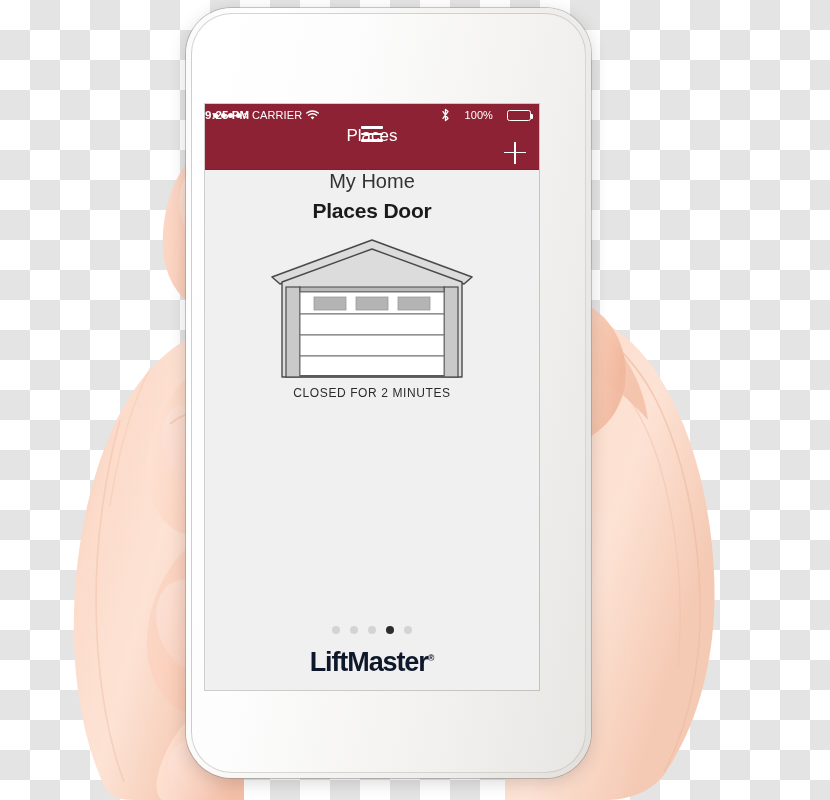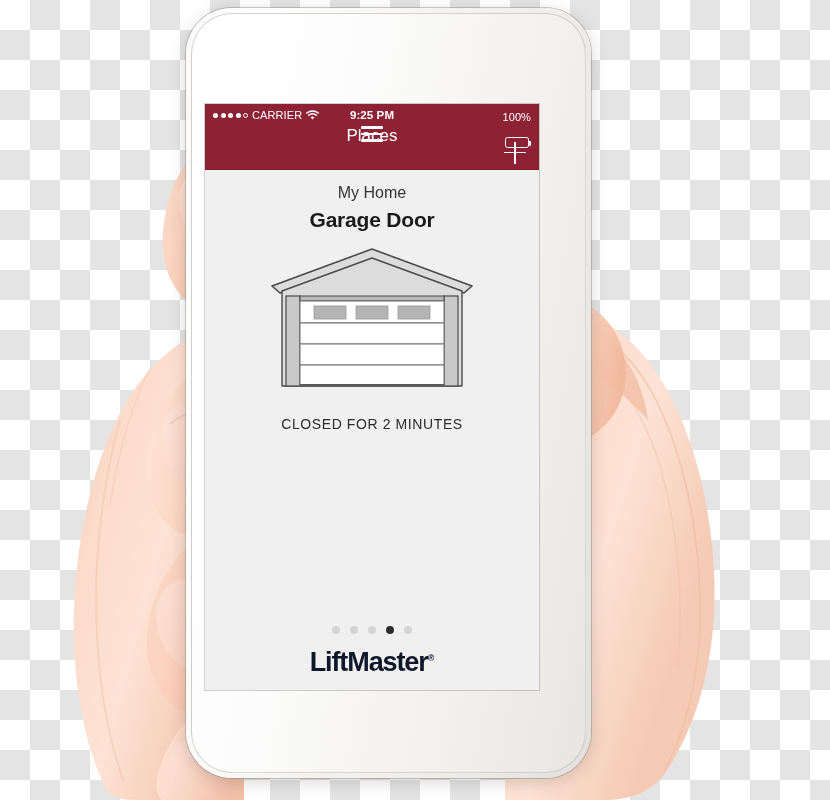--- a/index.html
+++ b/index.html
@@ -71,33 +71,32 @@
     padding: 0 8px;
     color: #ffffff;
     font-size: 11px;
     letter-spacing: 0.1px;
     position: relative;
   }
   .sb-left { display: flex; align-items: center; gap: 4px; }
   .sb-center {
     position: absolute;
     left: 0; right: 0;
-    text-align: center;
+    text-align: left;
     font-weight: bold;
     font-size: 11.5px;
     pointer-events: none;
   }
   .sb-right {
     margin-left: auto;
     display: flex;
     align-items: center;
     gap: 14px;
     position: relative;
     z-index: 2;
-    flex-direction: column;
   }
   .signal-dots { display: flex; align-items: center; gap: 2.5px; }
   .sig-dot { width: 5px; height: 5px; border-radius: 50%; background: #ffffff; }
   .sig-dot.hollow { background: transparent; border: 1px solid #ffffff; width: 5px; height: 5px; }
   .carrier-text { font-size: 11px; }
   .battery-shell {
     width: 24px; height: 11px;
     border: 1px solid #ffffff;
     border-radius: 2.5px;
     padding: 1px;
@@ -164,42 +163,42 @@
   #content {
     height: calc(100% - 66px);
     display: flex;
     flex-direction: column;
     align-items: center;
     background: #f0f0f0;
     position: relative;
   }
 
   #place-name {
-    margin-top: 14px;
-    font-size: 16px;
+    margin-top: 0;
+    font-size: 20px;
     color: #333333;
   }
   #device-name {
     margin-top: 6px;
     font-size: 21px;
     font-weight: bold;
     color: #1a1a1a;
     letter-spacing: -0.2px;
   }
 
   
   #garage-illustration {
     margin-top: 14px;
     width: 212px;
     height: 143px;
   }
 
   #door-status {
-    margin-top: 27px;
-    font-size: 14px;
+    margin-top: 6px;
+    font-size: 12px;
     letter-spacing: 0.6px;
     color: #2b2b2b;
   }
 
   
   #footer {
     position: absolute;
     bottom: 12px;
     left: 0; right: 0;
     display: flex;
@@ -373,21 +372,21 @@
           <span></span>
           <span></span>
       </div>
       <div id="nav-title">Places</div>
       <div id="add-button"></div>
     </div>
 
     <div id="content">
 
       <div id="place-name">My Home</div>
-      <div id="device-name">Garage Door</div>
+      <div id="device-name">Places Door</div>
 
       <svg id="garage-illustration" viewBox="0 0 212 143">
 
         <path d="M6 40 L106 3 L206 40 L198 47 L106 13 L14 47 Z" fill="#dcdcdc" stroke="#4a4a4a" stroke-width="1.6" stroke-linejoin="round"></path>
 
         <path d="M16 45 L106 12 L196 45 L196 140 L16 140 Z" fill="#dcdcdc" stroke="#4a4a4a" stroke-width="1.4" stroke-linejoin="round"></path>
 
         <rect x="20" y="50" width="14" height="90" fill="#c9c9c9" stroke="#4a4a4a" stroke-width="1.2"></rect>
 
         <rect x="178" y="50" width="14" height="90" fill="#c9c9c9" stroke="#4a4a4a" stroke-width="1.2"></rect>

